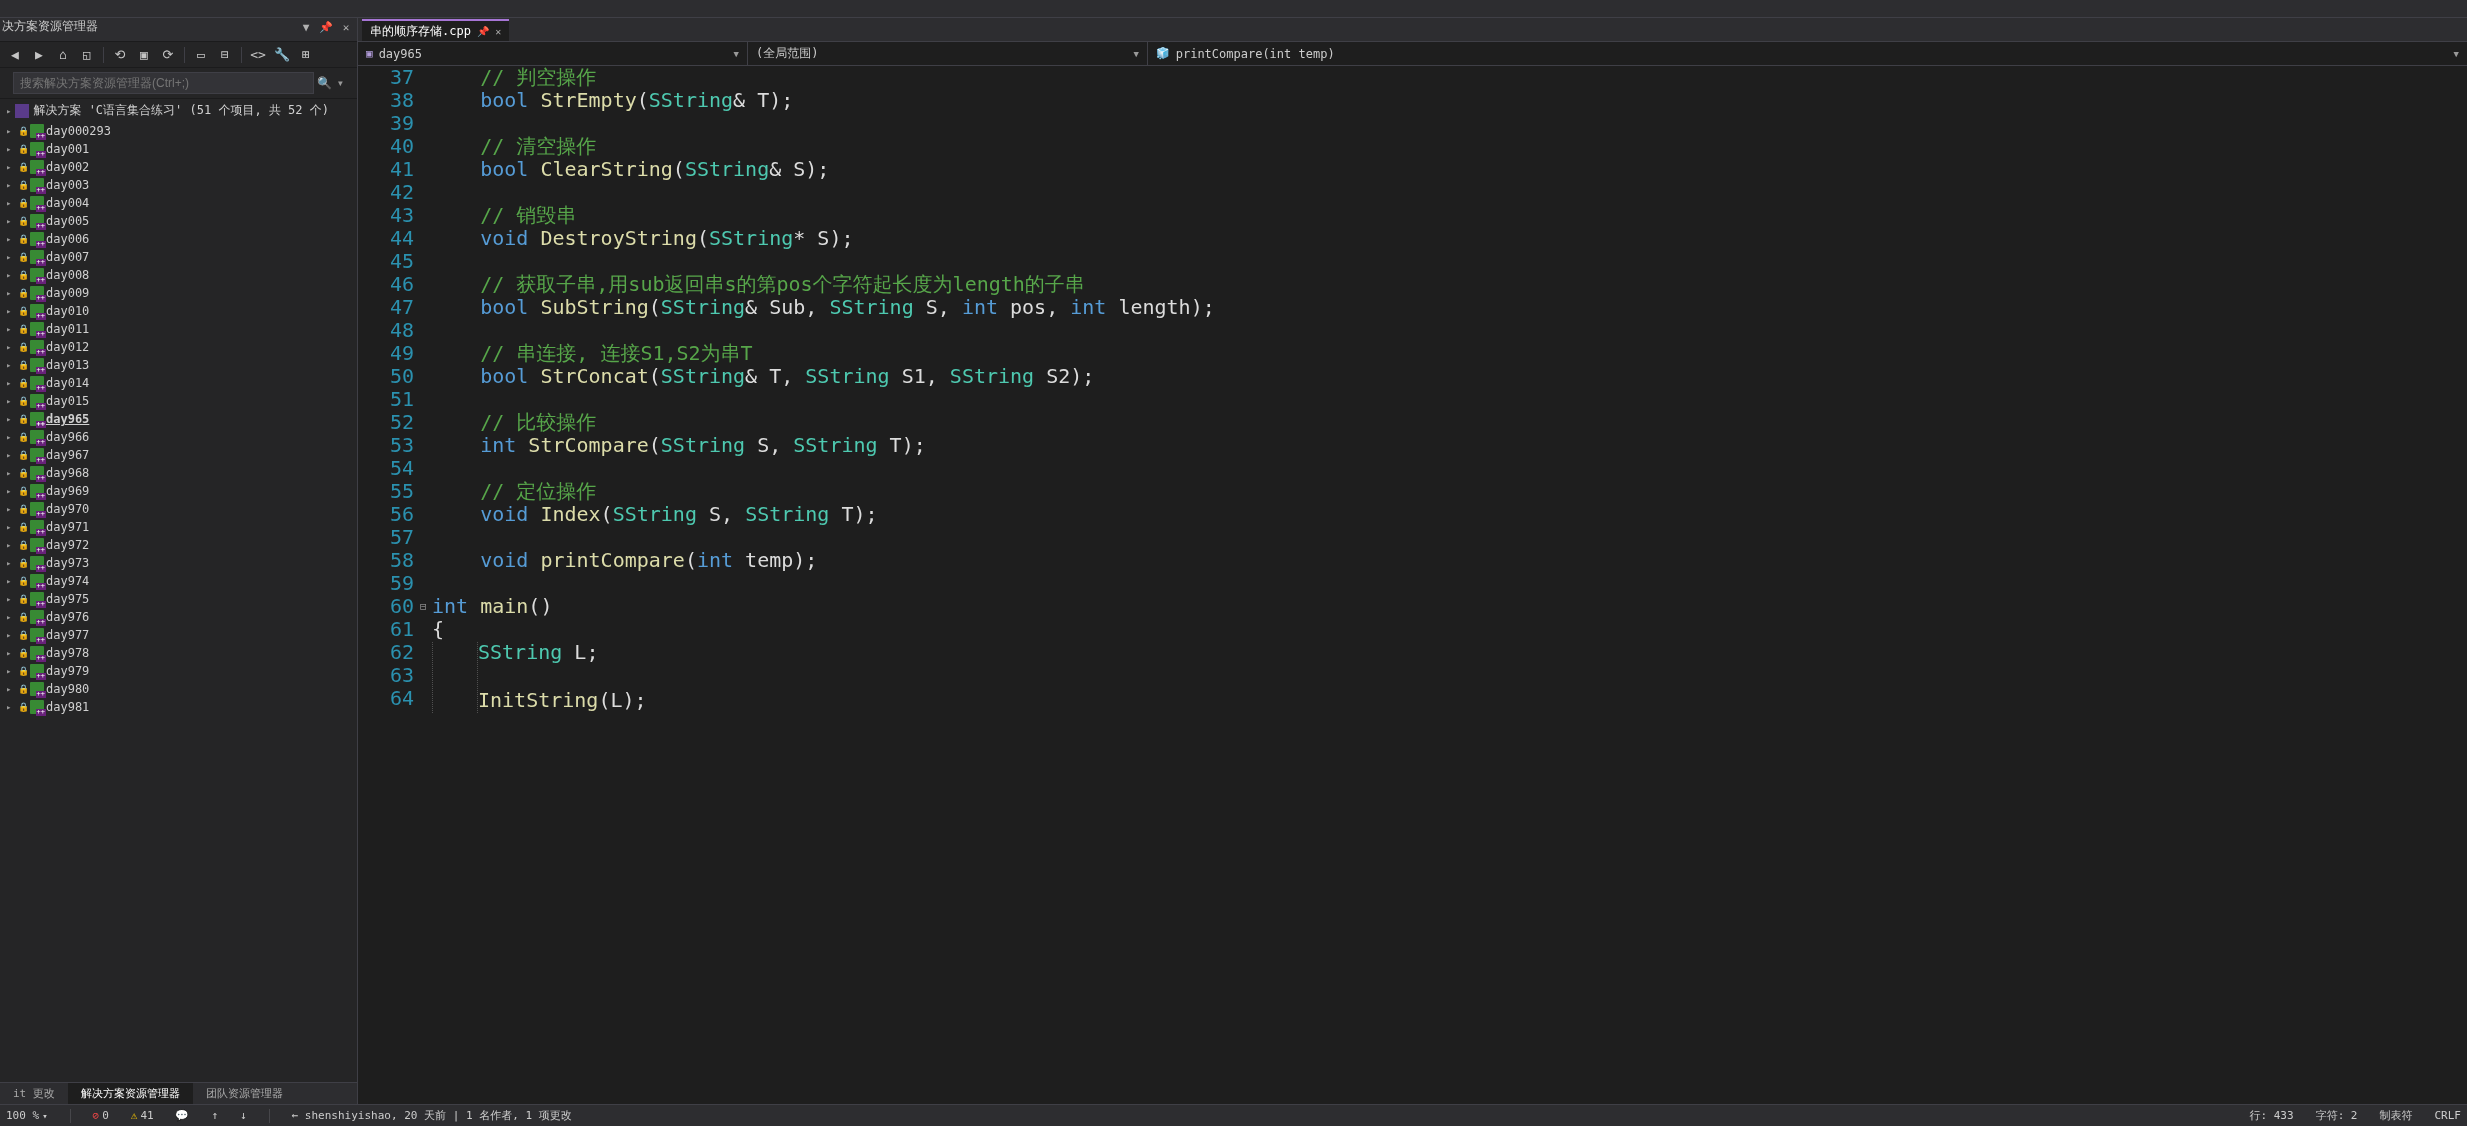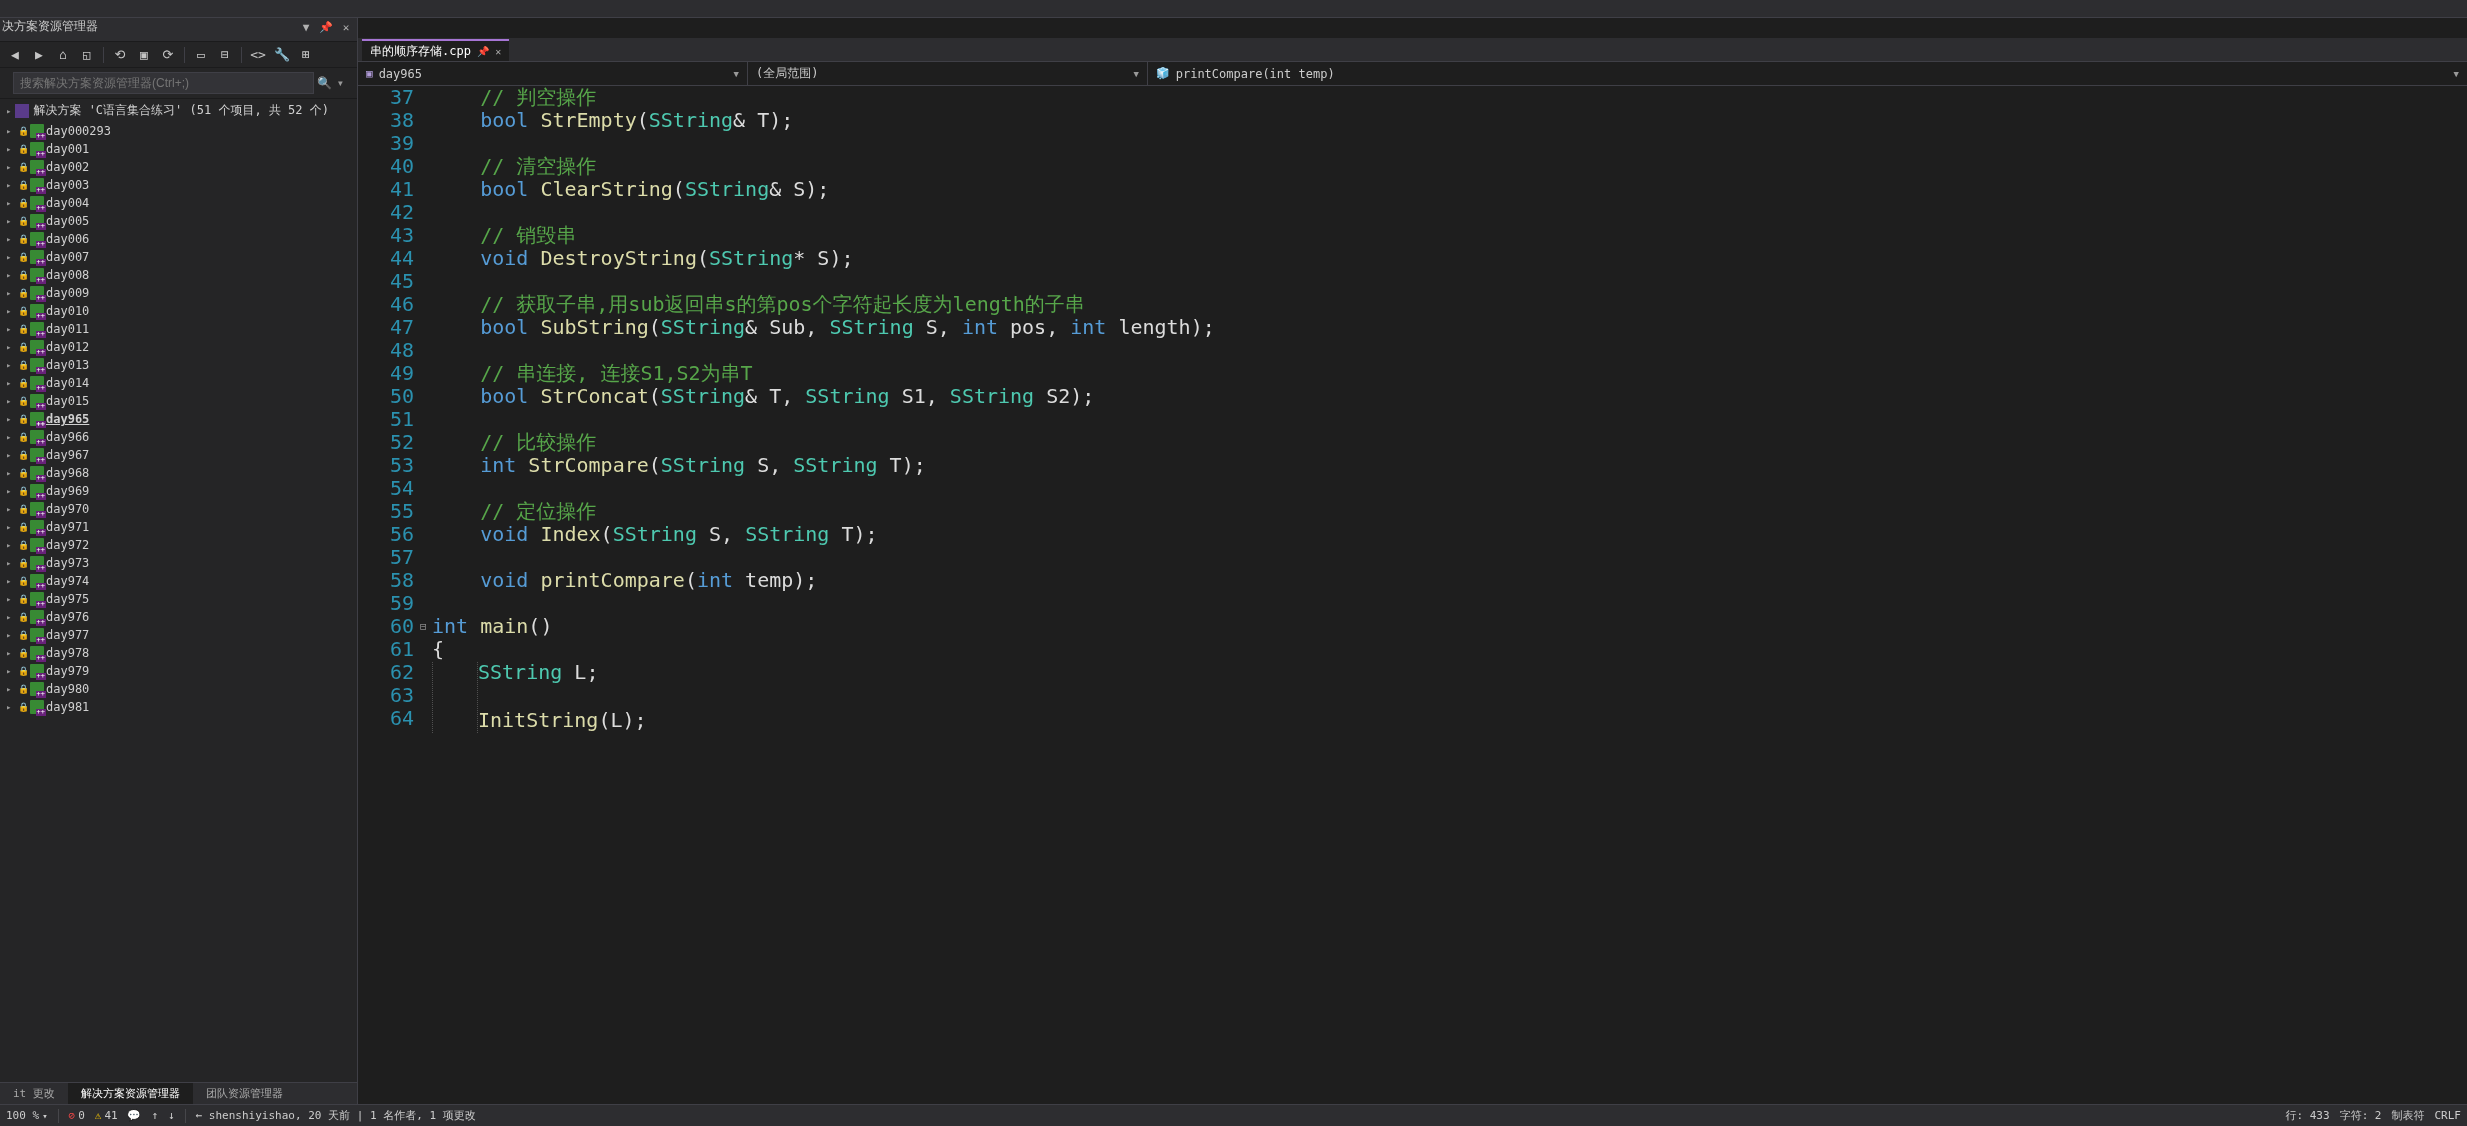--- a/index.html
+++ b/index.html
@@ -20,41 +20,41 @@
 .solution-root .sln-icon { width: 14px; height: 14px; display: inline-block; background: #5a3b8a; flex-shrink: 0; }
 .tree { flex: 1; overflow-y: auto; font-size: 12px; }
 .tree-item { display: flex; align-items: center; padding: 1px 4px 1px 6px; height: 18px; cursor: pointer; color: #d0d0d0; gap: 2px; }
 .tree-item .arrow { width: 10px; font-size: 9px; color: #999; }
 .tree-item .lock { width: 10px; font-size: 9px; color: #7cb7e8; }
 .tree-item .pj-icon { width: 14px; height: 14px; background: #388a34; border-radius: 1px; flex-shrink: 0; position: relative; }
 .tree-item .pj-icon::after { content: '++'; position: absolute; bottom: -2px; right: -2px; font-size: 7px; color: #fff; background: #68217a; padding: 0 1px; line-height: 7px; }
 .tree-item.active { font-weight: bold; }
 .tree-item.active .label { text-decoration: underline; }
 .editor-area { flex: 1; display: flex; flex-direction: column; background: #1e1e1e; min-width: 0; }
-.tabs { height: 24px; display: flex; align-items: flex-end; background: #2d2d30; border-bottom: 1px solid #3f3f46; padding-left: 4px; margin-top: 20px; }
+.tabs { height: 24px; display: flex; align-items: flex-end; background: #2d2d30; border-bottom: 1px solid #3f3f46; padding-left: 4px; }
 .tab { height: 22px; display: flex; align-items: center; padding: 0 8px; background: #1e1e1e; color: #fff; font-size: 12px; border-top: 2px solid #a675d4; margin-right: 1px; gap: 6px; cursor: pointer; }
 .tab .pin, .tab .close { font-size: 10px; color: #aaa; cursor: pointer; }
 .breadcrumb { height: 24px; display: flex; align-items: stretch; border-bottom: 1px solid #3f3f46; font-size: 12px; }
 .bc-item { display: flex; align-items: center; padding: 0 8px; gap: 6px; cursor: pointer; }
 .bc-item:first-child { width: 390px; border-right: 1px solid #3f3f46; }
 .bc-item:nth-child(2) { width: 400px; border-right: 1px solid #3f3f46; }
 .bc-item:last-child { flex: 1; }
 .bc-item .icon-cube { color: #b19cd9; font-size: 11px; }
 .bc-item .bc-label { flex: 1; color: #ccc; overflow: hidden; text-overflow: ellipsis; white-space: nowrap; }
 .bc-item .dd { color: #999; font-size: 9px; }
 .code-area { flex: 1; overflow: hidden; display: flex; font-size: 20px; line-height: 23px; }
 .gutter { width: 74px; text-align: right; padding-right: 18px; color: #2b91af; background: #1e1e1e; user-select: none; }
 .code { flex: 1; white-space: pre; color: #dcdcdc; position: relative; }
 .k-type { color: #569cd6; }
 .k-class { color: #4ec9b0; }
 .k-func { color: #dcdcaa; }
 .k-comment { color: #57a64a; }
 .k-punc { color: #dcdcdc; }
 .guide { display: inline-block; width: 46px; border-left: 1px dotted #505050; border-right: 1px dotted #505050; height: 23px; vertical-align: middle; }
-.statusbar { height: 22px; background: #2d2d30; border-top: 1px solid #3f3f46; display: flex; align-items: center; font-size: 11px; color: #ccc; padding: 0 6px; gap: 10px; }
+.statusbar { height: 22px; background: #2d2d30; border-top: 1px solid #3f3f46; display: flex; align-items: center; font-size: 11px; color: #ccc; padding: 0 6px; gap: 22px; }
 .statusbar .sb-item { display: flex; align-items: center; gap: 3px; cursor: pointer; }
 .statusbar .sep-v { width: 1px; height: 14px; background: #46464a; }
 .statusbar .err-icon { color: #f44747; font-size: 11px; }
 .statusbar .warn-icon { color: #ffcc00; font-size: 11px; }
 .statusbar .flex-fill { flex: 1; }
 .sidebar-tabs { height: 22px; display: flex; background: #2d2d30; border-top: 1px solid #3f3f46; font-size: 11px; }
 .sidebar-tabs .st-tab { padding: 3px 13px; cursor: pointer; color: #aaa; }
 .sidebar-tabs .st-tab.active { background: #1e1e1e; color: #fff; }
 .tree::-webkit-scrollbar { width: 14px; }
 .tree::-webkit-scrollbar-track { background: #1e1e1e; }

